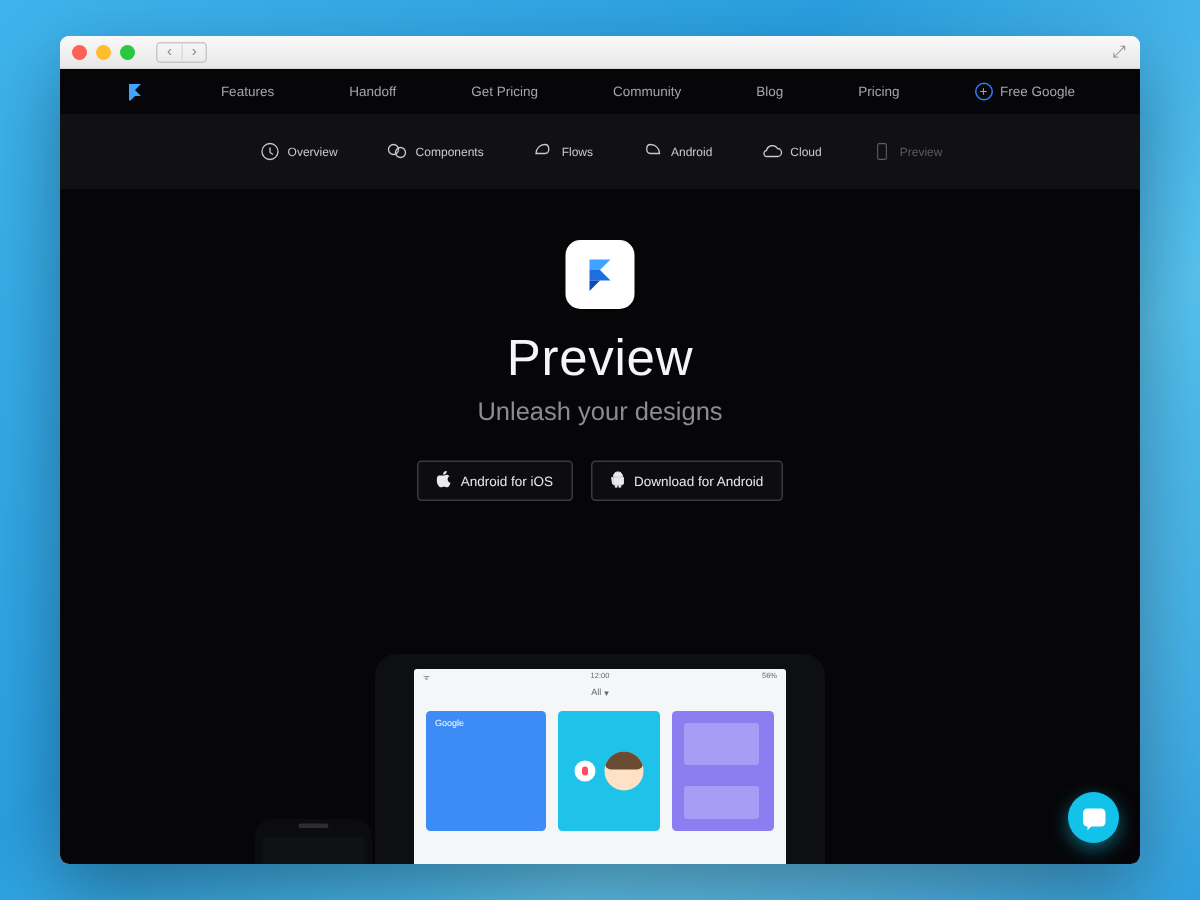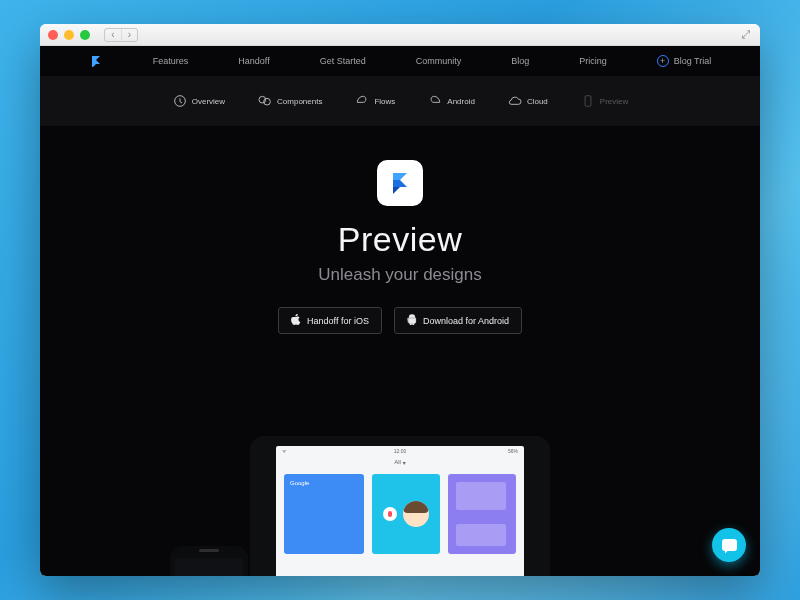--- a/index.html
+++ b/index.html
@@ -127,27 +127,27 @@
   <div class="page">
 
     <div class="topnav">
       <div class="logo-slot">
         <svg width="12" height="12" viewBox="0 0 24 24">
             <path fill="#3fa3ff" d="M4 2h16l-8 8H4zM4 10h8l8 8H4zM4 18h8l-8 8z"></path>
           </svg>
       </div>
       <a>Features</a>
       <a>Handoff</a>
-      <a>Get Started</a>
+      <a>Get Pricing</a>
       <a>Community</a>
       <a>Blog</a>
       <a>Pricing</a>
       <a class="freetrial">
         <span class="plus">+</span>
-        <span>Blog Trial</span>
+        <span>Free Google</span>
       </a>
     </div>
 
     <div class="subbar">
       <div class="subitem">
         <span class="ic">
             <svg viewBox="0 0 24 24" width="16" height="16">
               <circle cx="12" cy="12" r="8"></circle>
               <path d="M12 8v5l3 2"></path>
             </svg>
@@ -207,21 +207,21 @@
       </div>
       <div class="h1">Preview</div>
       <div class="sub">Unleash your designs</div>
       <div class="ctas">
         <div class="btn">
           <span>
             <svg width="10" height="11" viewBox="0 0 16 18">
                 <path fill="#e8e8ee" d="M12 9c0-2 1-3 2-3-1-2-3-2-3-2-2 0-2 1-4 1S5 5 3 5C1 5 0 7 0 10c0 4 3 8 5 8 1 0 2-1 3-1s2 1 3 1c2 0 4-4 4-5-2-1-3-2-3-4zM10 3c1-1 1-3 1-3s-2 0-3 1-1 3-1 3 2 0 3-1z"></path>
               </svg>
           </span>
-          <span>Handoff for iOS</span>
+          <span>Android for iOS</span>
         </div>
         <div class="btn">
           <span>
             <svg width="10" height="11" viewBox="0 0 16 18">
                 <path fill="#e8e8ee" d="M3 6a5 5 0 0 1 10 0H3zm-2 1h1v7H2zm12 0h1v7h-1zM3 7h10v8H3zM5 15h2v3H5zm4 0h2v3H9zM5 1l1 2M11 1l-1 2" stroke="#e8e8ee" stroke-width="1"></path>
               </svg>
           </span>
           <span>Download for Android</span>
         </div>
       </div>

